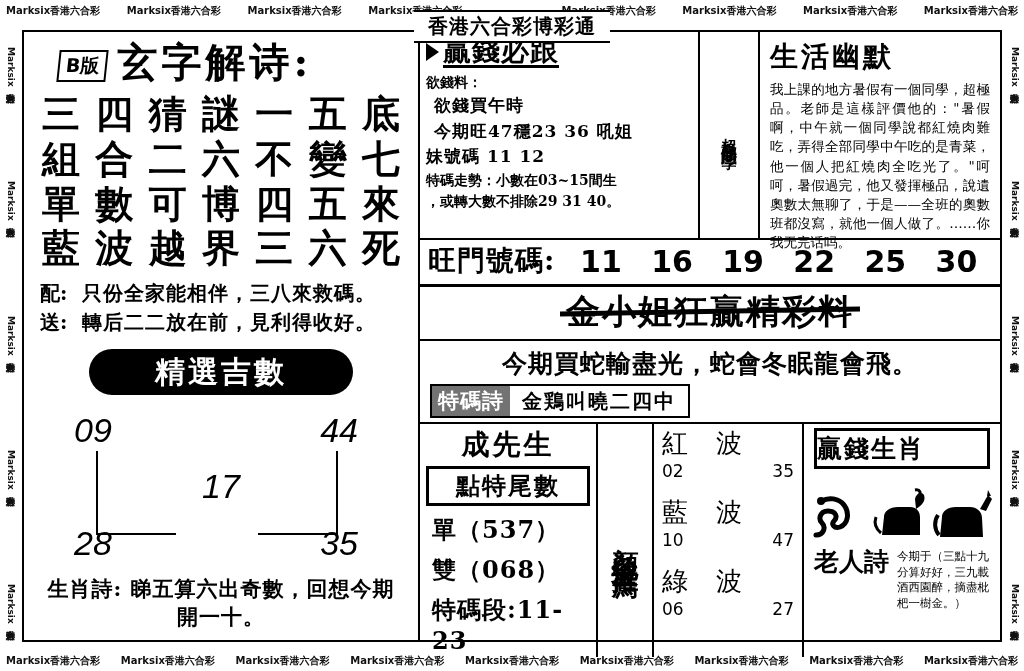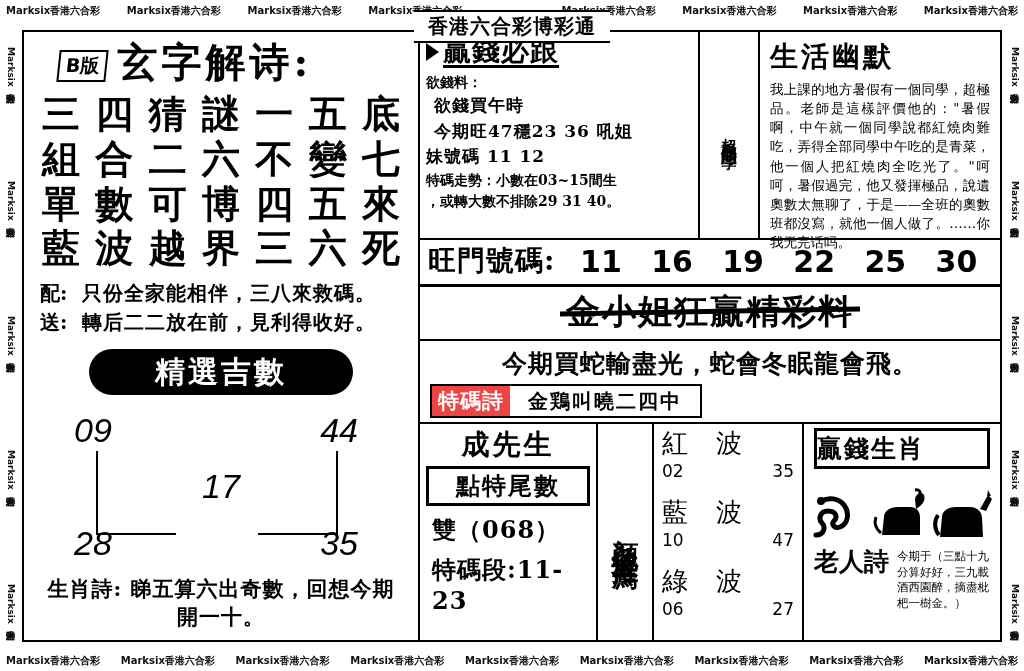--- a/index.html
+++ b/index.html
@@ -339,35 +339,35 @@
     align-items: center;
     padding: 2px 10px 4px;
     gap: 8px;
   }
   .tm-box {
     display: flex;
     align-items: stretch;
     border: 2px solid #000;
   }
   .tm-label {
-    background: #ef4444;
+    background: #737373;
     color: #fff;
     font-size: 21px;
     font-weight: bold;
     font-family: "DejaVu Serif", serif;
     padding: 1px 6px;
     display: flex;
     align-items: center;
     letter-spacing: 1px;
   }
   .tm-value {
     font-size: 20px;
     font-weight: bold;
     font-family: "DejaVu Serif", serif;
-    padding: 1px 18px;
+    padding: 1px 12px;
     display: flex;
     align-items: center;
     letter-spacing: 2px;
   }
   .mima {
     margin-left: auto;
     font-size: 20px;
     font-weight: bold;
     font-family: "DejaVu Serif", serif;
   }
@@ -665,20 +665,21 @@
           <div class="tm-label">特碼詩</div>
           <div class="tm-value">金鶏叫曉二四中</div>
         </div>
       </div>
 
       <div class="bottom-grid">
 
         <div class="bg-col1">
           <div class="cheng">成先生</div>
           <div class="dian">點特尾數</div>
+          <div class="pair">單（537）</div>
           <div class="pair">雙（068）</div>
           <div class="pair">特碼段:11-23</div>
         </div>
 
         <div class="bg-col2">
           <div class="vt">顏色波推薦</div>
         </div>
 
         <div class="bg-col3">
           <div class="wave-row">

